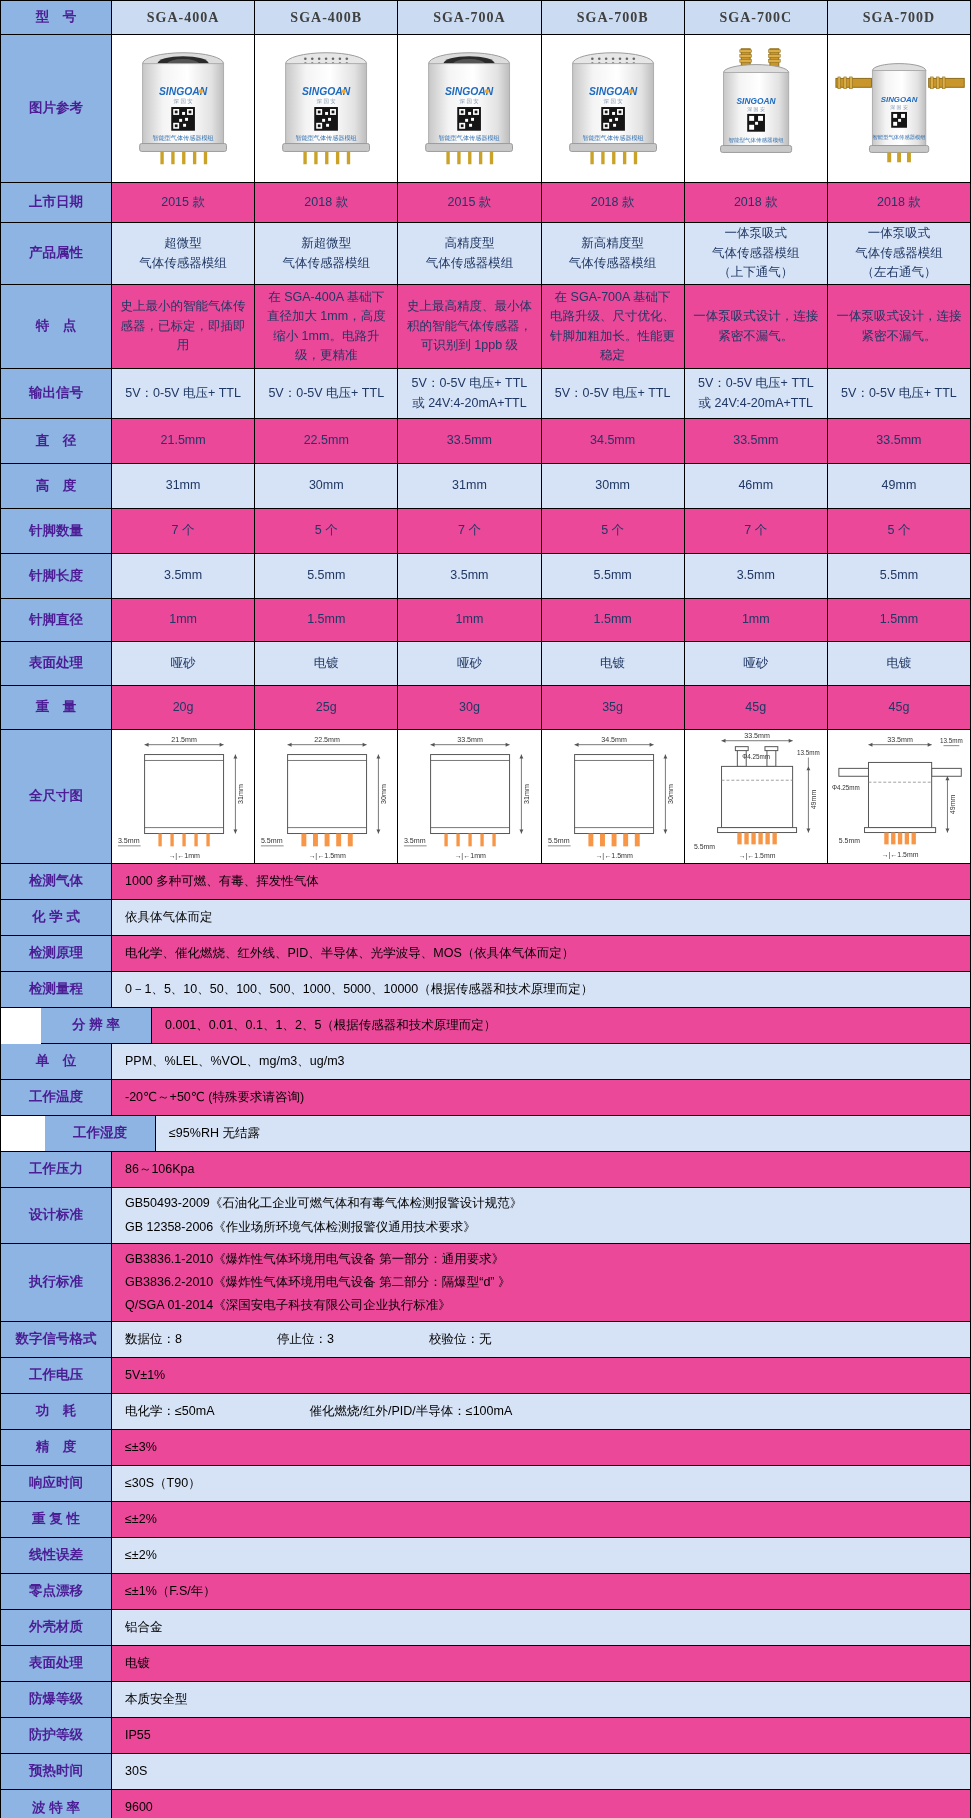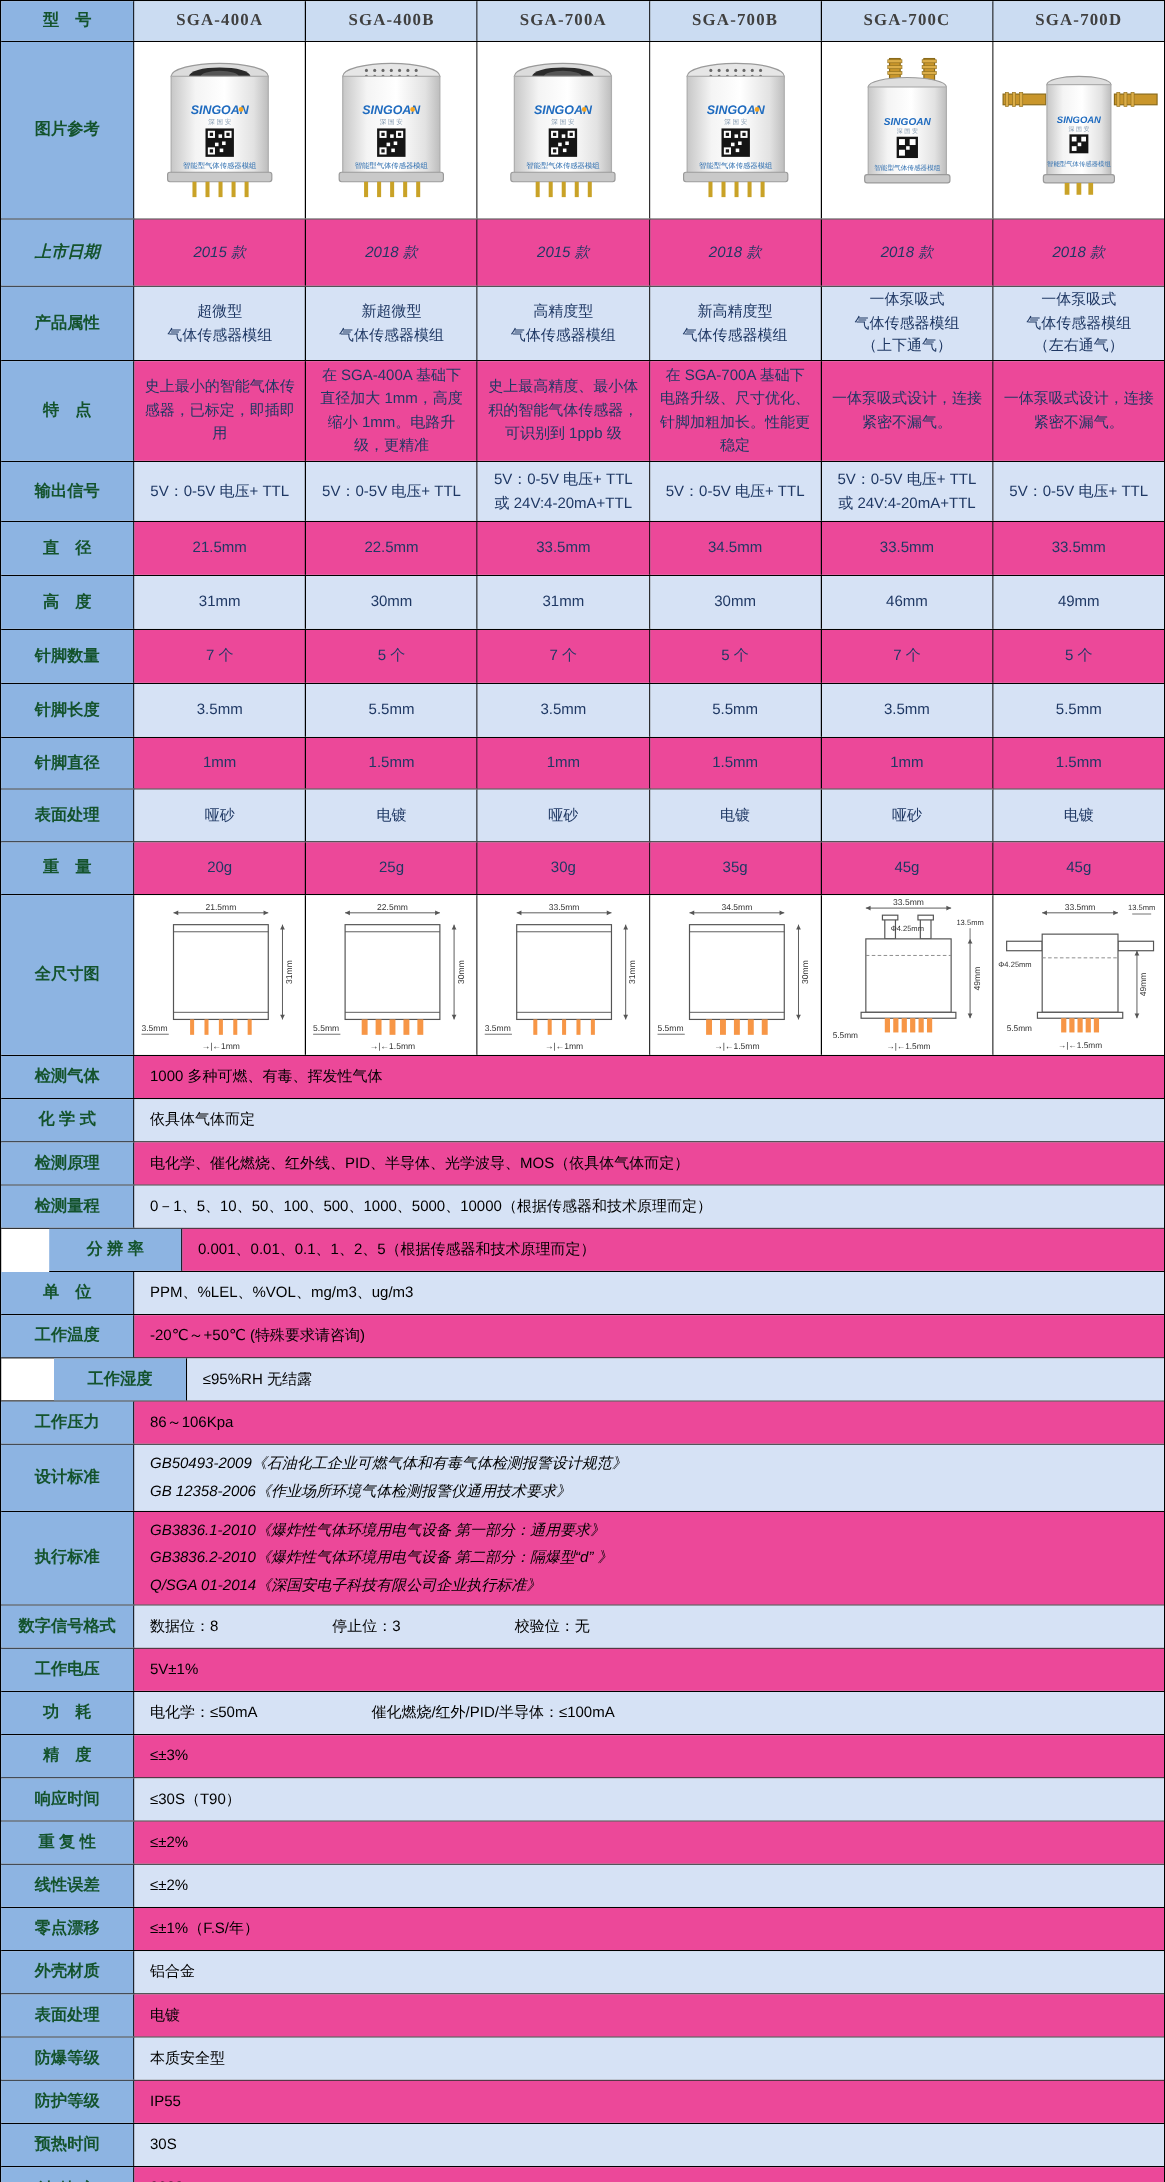--- a/index.html
+++ b/index.html
@@ -8,21 +8,21 @@
     border:1px solid #000;
     box-sizing:border-box;
     font-family:"Liberation Sans","DejaVu Sans",sans-serif;
     background:#fff;
   }
   .row{display:flex;border-bottom:1px solid #000;box-sizing:border-box;}
   .row:last-child{border-bottom:none;}
   .label-cell{
     width:111px;flex:0 0 111px;background:#8db4e2;
     display:flex;align-items:center;justify-content:center;
-    font-weight:bold;font-size:13.5px;color:#14532d;
+    font-weight:bold;font-size:13.5px;color:#4c1d95;
     border-right:1px solid #000;box-sizing:border-box;
     text-align:center;line-height:1.4;padding:2px;
   }
   .cell{
     flex:1 1 0;display:flex;align-items:center;justify-content:center;
     text-align:center;border-right:1px solid #000;box-sizing:border-box;
     font-size:12.5px;color:#1f3864;padding:3px 7px;
     white-space:pre-line;line-height:1.55;min-width:0;
   }
   .cell:last-child{border-right:none;}
@@ -31,21 +31,21 @@
     font-family:"Liberation Serif","DejaVu Serif",serif;
     font-weight:bold;font-size:14px;color:#404040;letter-spacing:1px;background:#cbdcf2;
   }
   .photo-row{height:148px;}
   .photo-row .cell{background:#fff;padding:2px;}
   .diagram-row{height:134px;}
   .diagram-row .cell{background:#fff;padding:1px;}
   .zebra-a .cell{background:#ec4899;}
   .zebra-b .cell{background:#d6e2f5;}
   .full-value{justify-content:flex-start;text-align:left;color:#000;font-size:12.5px;padding-left:13px;}
-  .full-lines{flex-direction:column;align-items:flex-start;justify-content:center;font-style:italic;}
+  .full-lines{flex-direction:column;align-items:flex-start;justify-content:center;}
   .full-lines .std-line{line-height:1.85;}
   .seg{margin-right:95px;}
   .seg:last-child{margin-right:0;}
   svg text{font-family:"Liberation Sans","DejaVu Sans",sans-serif;}
 </style>
 </head>
 <body>
 
 <div id="app">
   <div class="row header-row">
@@ -310,21 +310,21 @@
             <rect x="10" y="2" width="4" height="4" fill="#fff"></rect>
             <rect x="2" y="10" width="4" height="4" fill="#fff"></rect>
             <rect x="7" y="7" width="3" height="3" fill="#fff"></rect>
           </g>
           <text x="70" y="101" font-size="5.4" fill="#2f6fb0" text-anchor="middle">智能型气体传感器模组</text>
           <rect x="58" y="115" width="4" height="10" fill="#c9a227"></rect>
           <rect x="68" y="115" width="4" height="10" fill="#c9a227"></rect>
           <rect x="78" y="115" width="4" height="10" fill="#c9a227"></rect>
         </svg></div>
     </div>
-    <div class="row zebra-a" style="height: 56px; font-style: italic;">
+    <div class="row zebra-a" style="height: 40px;">
       <div class="label-cell">上市日期</div>
       <div class="cell">2015 款</div>
       <div class="cell">2018 款</div>
       <div class="cell">2015 款</div>
       <div class="cell">2018 款</div>
       <div class="cell">2018 款</div>
       <div class="cell">2018 款</div>
     </div>
     <div class="row zebra-b" style="height: 62px;">
       <div class="label-cell">产品属性</div>

